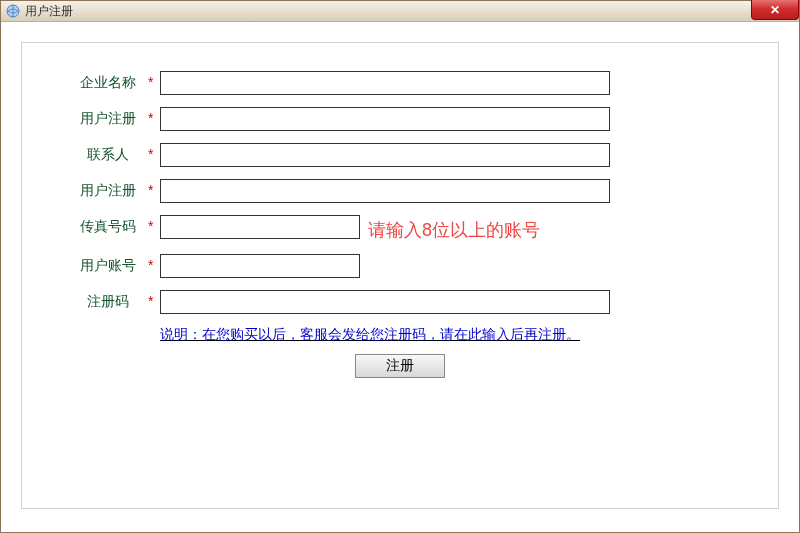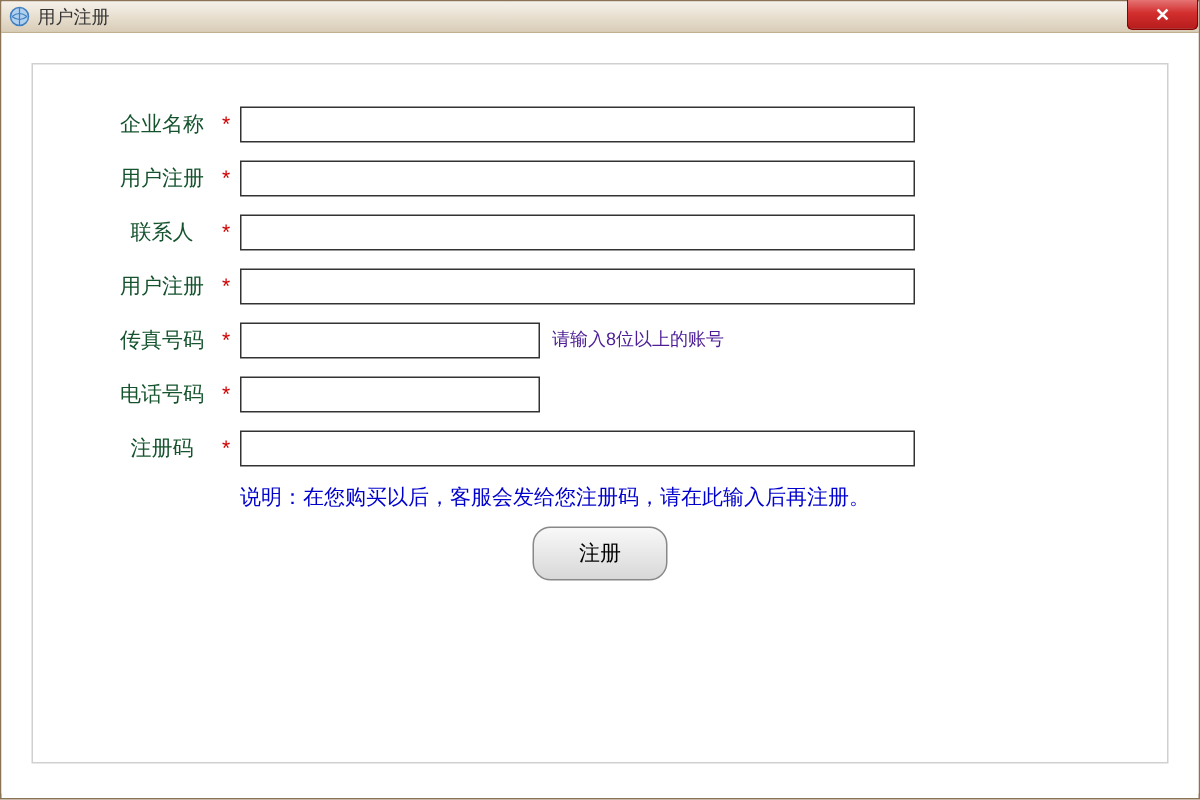--- a/index.html
+++ b/index.html
@@ -107,63 +107,64 @@
       font-family: inherit;
       background: #fff;
     }
     .input-wide {
       width: 450px;
     }
     .input-narrow {
       width: 200px;
     }
     .hint-text {
-      color: #4c1d95;
-      font-size: 12px;
+      color: #ef4444;
+      font-size: 18px;
       padding-left: 8px;
       padding-top: 3px;
     }
     .form-textarea {
       border: 1px solid #333;
       width: 450px;
       height: 70px;
       padding: 4px;
       font-size: 13px;
       font-family: inherit;
       resize: none;
       background: #fff;
     }
     .note-row {
       margin-top: 8px;
       margin-bottom: 4px;
       padding-left: 88px;
+      text-decoration: underline;
     }
     .note-label {
       color: #0000cc;
       font-size: 14px;
     }
     .note-text {
       color: #0000cc;
       font-size: 14px;
     }
     .button-row {
       display: flex;
       justify-content: center;
       gap: 10px;
       margin-top: 10px;
     }
     .btn {
       width: 90px;
-      height: 36px;
+      height: 24px;
       border: 1px solid #888;
       background: linear-gradient(to bottom, #f8f8f8 0%, #e8e8e8 50%, #d8d8d8 100%);
       font-size: 14px;
       font-family: inherit;
       cursor: pointer;
-      border-radius: 12px;
+      border-radius: 0;
     }
   </style>
 </head>
 <body>
 
 <div class="window">
   <div class="titlebar">
     <span class="titlebar-icon">
       <svg width="14" height="14" viewBox="0 0 14 14">
         <circle cx="7" cy="7" r="6" fill="#b0d0f0" stroke="#4080c0" stroke-width="1"></circle>
@@ -207,21 +208,21 @@
 
 
       <div class="form-row">
         <span class="form-label">传真号码</span>
         <span class="req-mark">*</span>
         <input type="text" class="form-input input-narrow" value="" style="">
         <span class="hint-text">请输入8位以上的账号</span>
       </div>
 
       <div class="form-row">
-        <span class="form-label">电话号码</span>
+        <span class="form-label">用户账号</span>
         <span class="req-mark">*</span>
         <input type="password" class="form-input input-narrow" value="" style="">
       </div>
 
 
       <div class="form-row">
         <span class="form-label">注册码</span>
         <span class="req-mark">*</span>
         <input type="text" class="form-input input-wide" value="" style="">
       </div>

